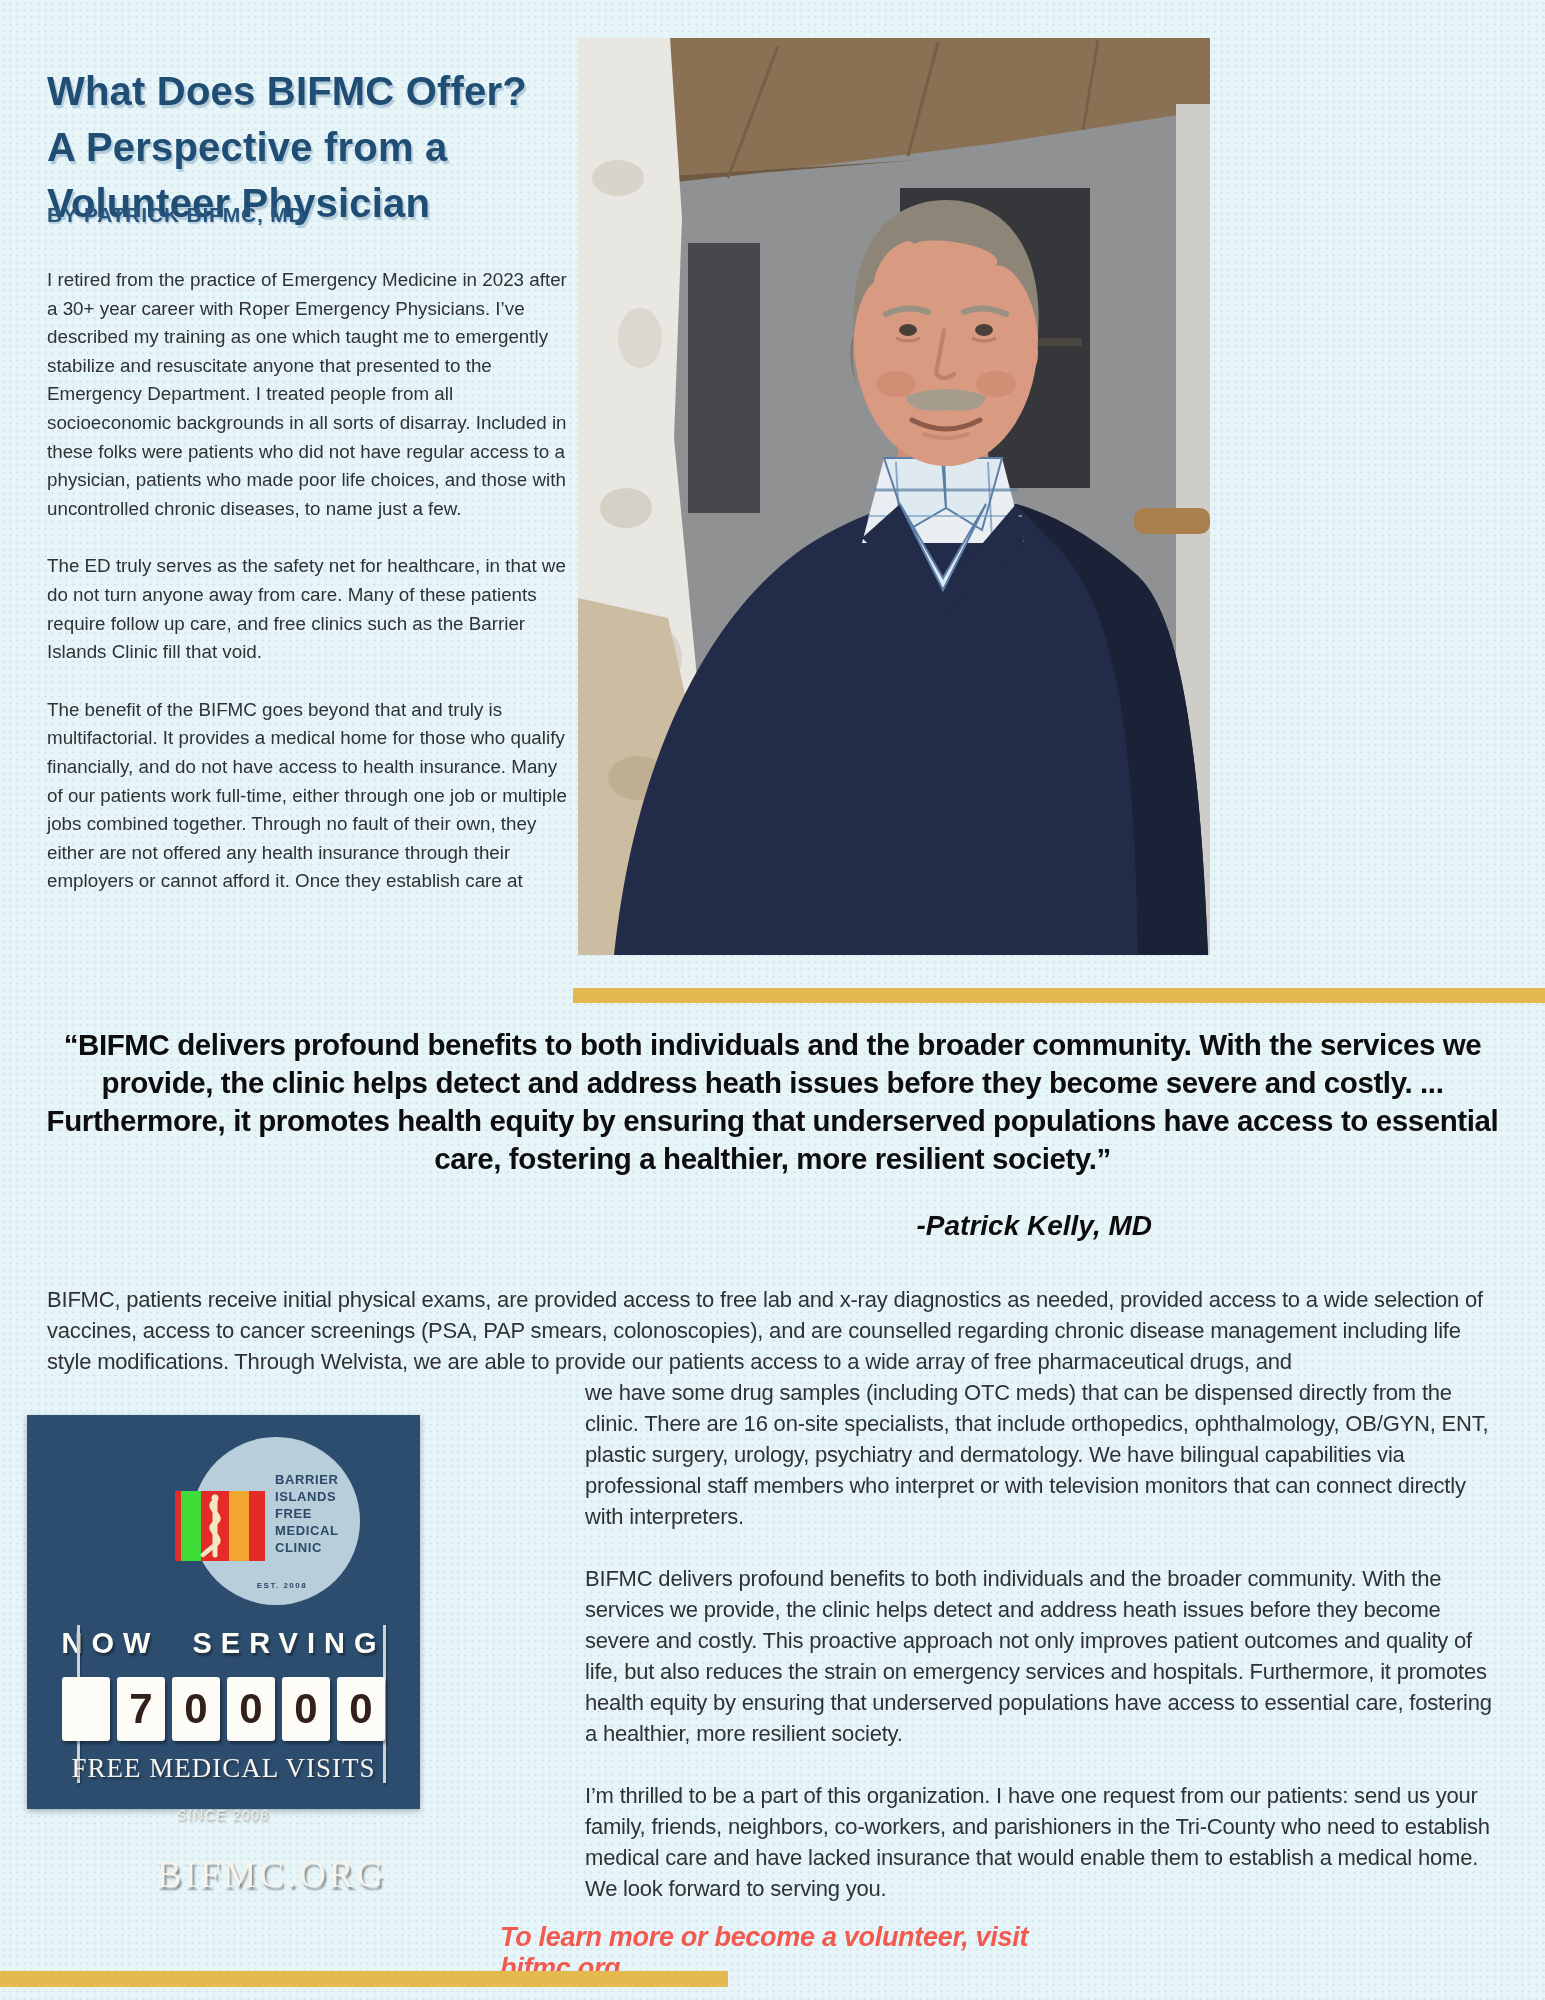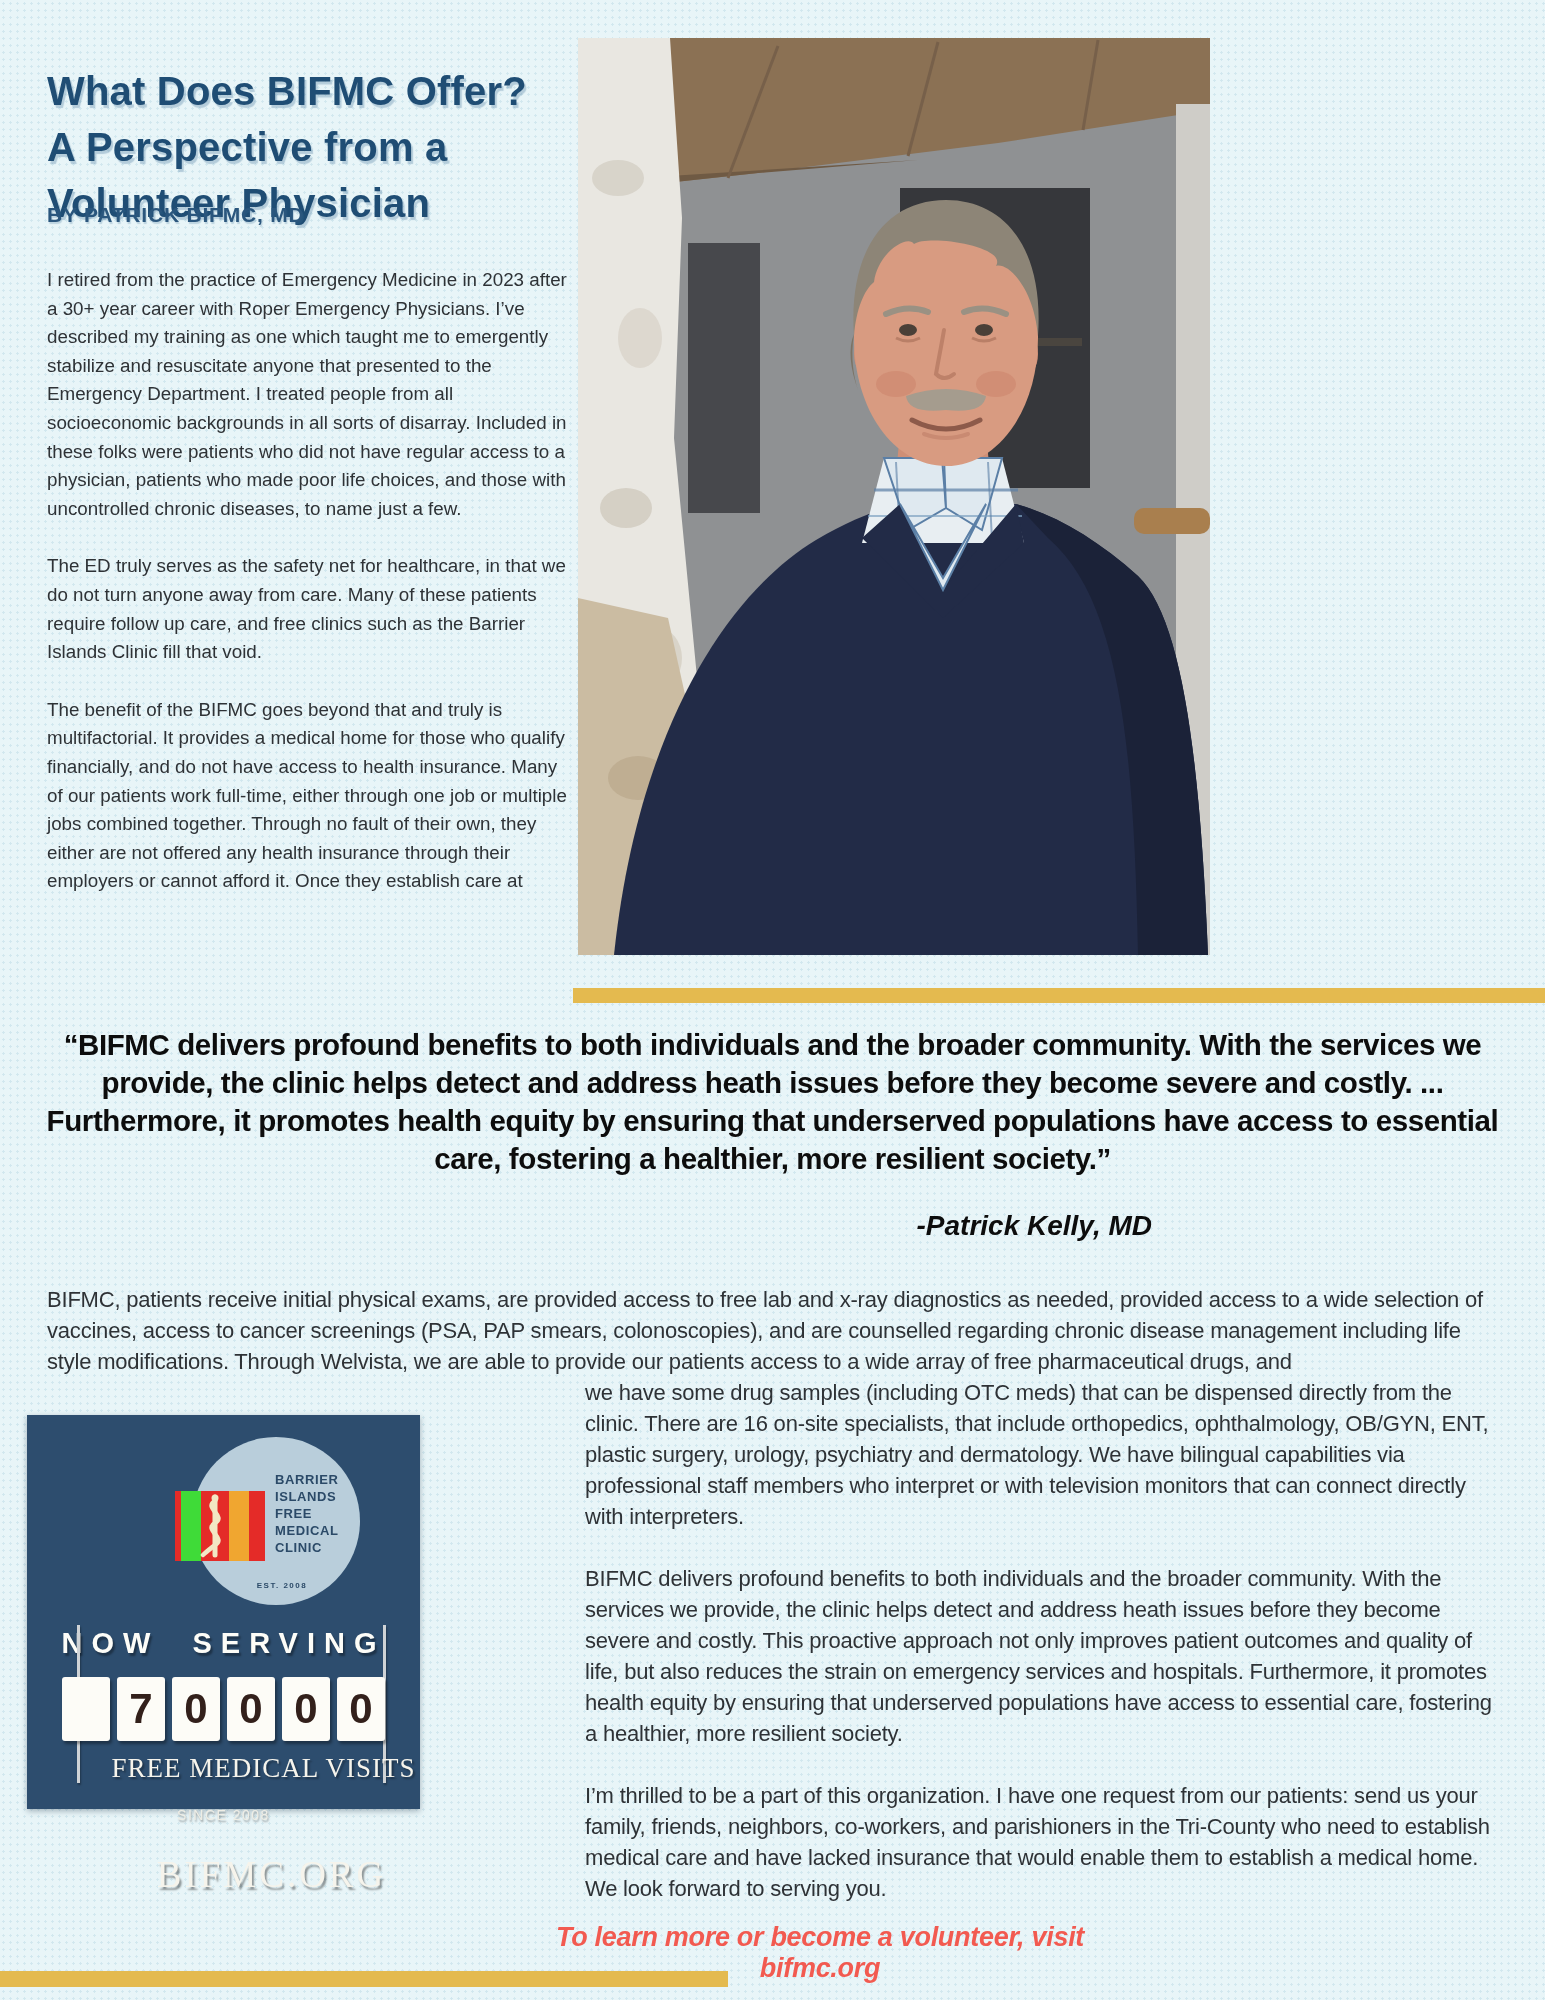--- a/index.html
+++ b/index.html
@@ -34,21 +34,21 @@
   
   .quote{left:35px;top:1026px;width:1475px;text-align:center;
     font-size:29.5px;font-weight:bold;color:#0d0d0d;line-height:38px;letter-spacing:-0.4px;}
   .quote-attrib{top:1210px;right:393px;font-size:28px;font-weight:bold;font-style:italic;color:#0d0d0d;margin-left:12px;}
 
   
   .section2{left:47px;top:1284px;width:1460px;font-size:22px;line-height:31px;color:#2e3236;letter-spacing:-0.2px;}
   .section2 .intro{margin:0;}
   .col-right{margin-left:538px;width:922px;}
   .col-right p{margin:0 0 31px 0;}
-  .cta{left:500px;top:1922px;width:640px;text-align:center;
+  .cta{left:500px;top:1922px;width:640px;
     font-size:27px;font-weight:bold;font-style:italic;color:#f25a50;letter-spacing:-0.3px;}
   .bottom-bar{left:0;top:1971px;width:728px;height:16px;background:#e4ba4f;}
 
   
   .card{left:27px;top:1415px;width:393px;height:394px;background:#2d4d6e;box-shadow:0 2px 6px rgba(30,50,70,0.35);}
   .logo-circle{position:absolute;left:165px;top:22px;width:168px;height:168px;border-radius:50%;background:#b9cedb;}
   .logo-flag{position:absolute;left:148px;top:76px;width:90px;height:70px;}
   .logo-text{position:absolute;left:248px;top:56px;width:100px;
     font-size:13px;font-weight:bold;color:#2b4a68;line-height:17px;letter-spacing:0.6px;}
   .logo-text span{display:block;}
@@ -59,21 +59,21 @@
     text-shadow:2px 3px 2px rgba(0,0,0,0.35);}
   .goalpost{position:absolute;top:210px;width:3px;height:158px;background:#cfd3d6;box-shadow:1px 2px 2px rgba(0,0,0,0.3);}
   .goalpost.left{left:50px;}
   .goalpost.right{left:356px;}
   .digits-row{position:absolute;left:0;top:262px;width:100%;display:flex;justify-content:center;gap:7px;}
   .digit-box{width:48px;height:64px;background:#fdfcf7;border-radius:3px;
     display:flex;align-items:center;justify-content:center;box-shadow:2px 3px 3px rgba(0,0,0,0.35);}
   .digit-box span{font-size:42px;font-weight:bold;color:#33201b;line-height:1;}
   .visits-label{position:absolute;left:0;top:338px;width:100%;text-align:center;
     font-family:"Liberation Serif", serif;font-size:27px;color:#f6f4ec;letter-spacing:1px;
-    text-shadow:2px 2px 2px rgba(0,0,0,0.35);margin-left:40px;}
+    text-shadow:2px 2px 2px rgba(0,0,0,0.35);}
   .since-label{position:absolute;left:0;top:392px;width:100%;text-align:center;
     font-size:14px;color:#efeee6;letter-spacing:1.5px;text-shadow:1px 2px 2px rgba(0,0,0,0.35);}
   .website{position:absolute;left:0;top:438px;width:100%;text-align:center;
     font-family:"Liberation Serif", serif;font-size:37px;color:#f6f4ec;letter-spacing:3px;
     text-shadow:2px 3px 2px rgba(0,0,0,0.4);padding-left:48px;}
 </style>
 </head>
 <body>
 
 <h1 class="abs title">

